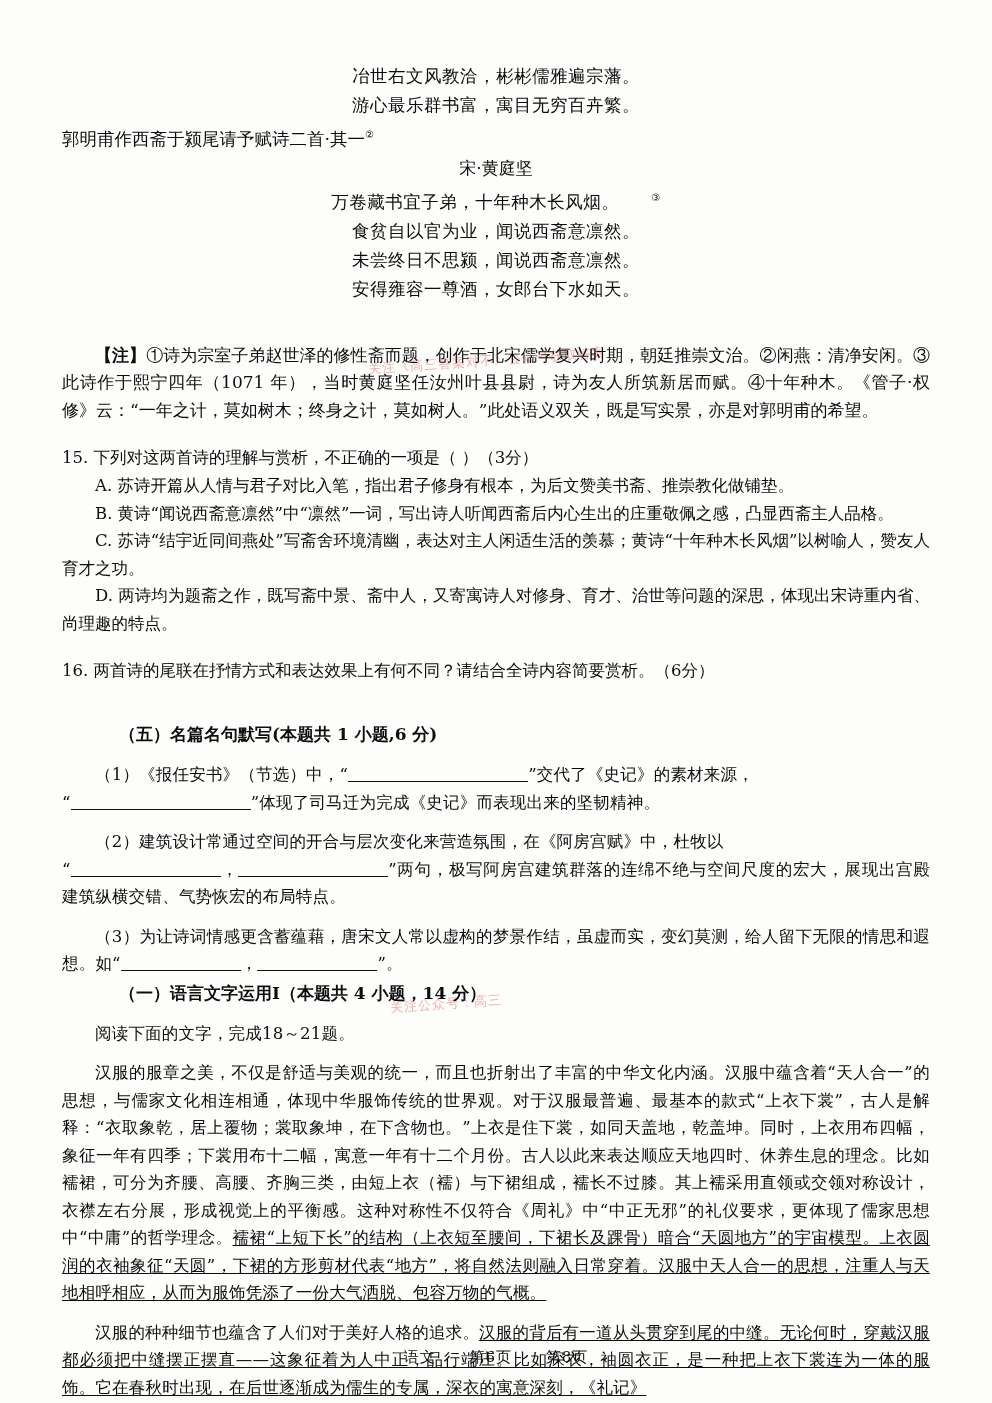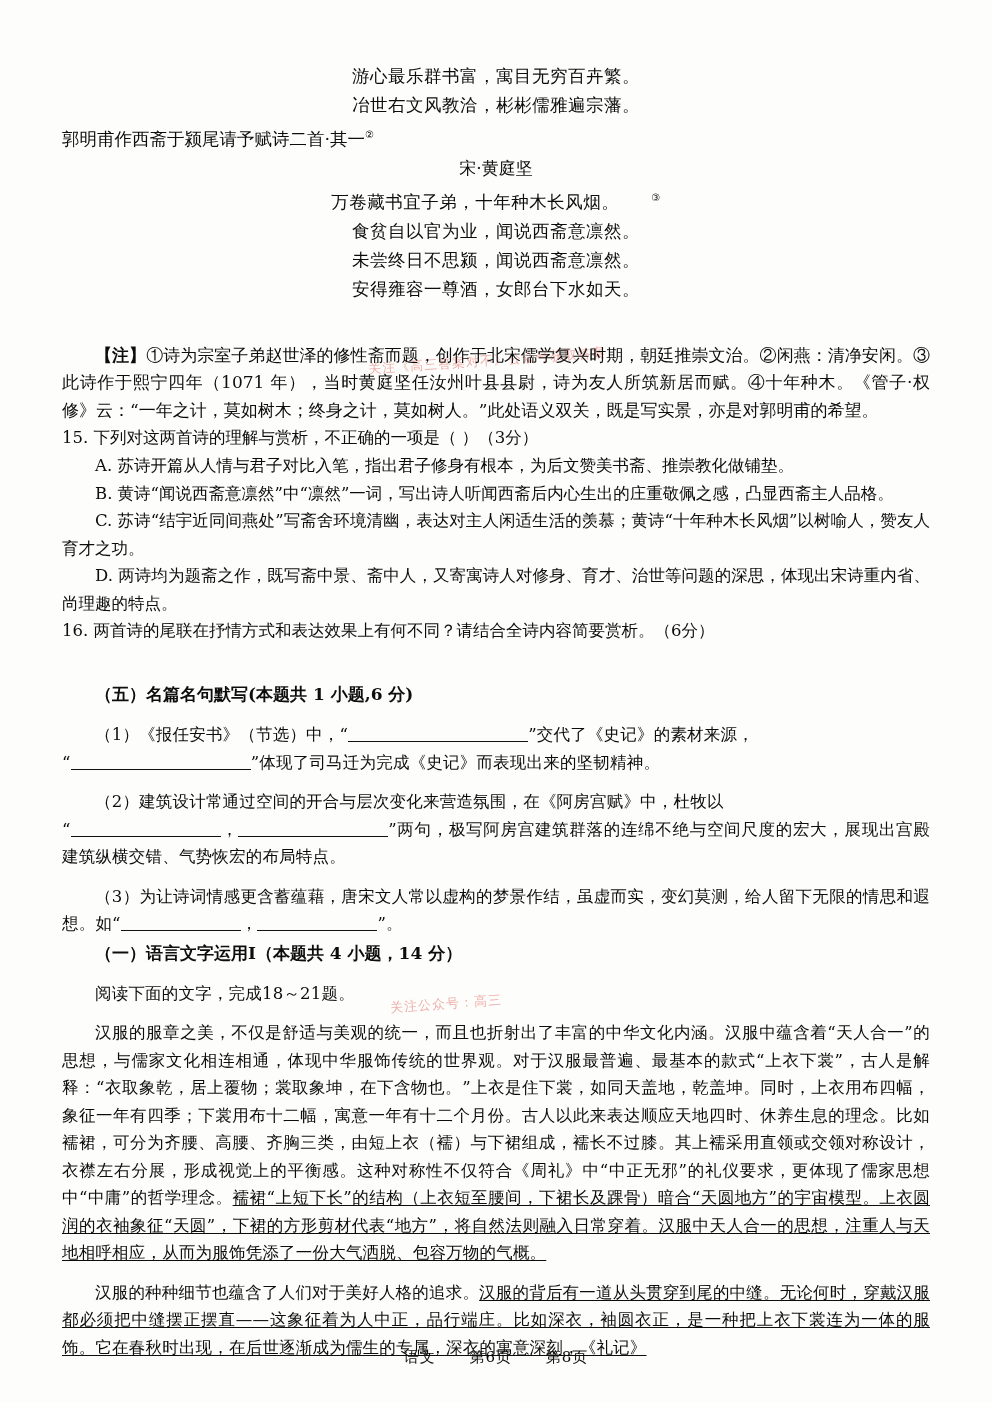--- a/index.html
+++ b/index.html
@@ -55,33 +55,34 @@
   .indent2 { text-indent: 33px; }
   .note {
     font-size: 17px;
     line-height: 27.5px;
     text-align: justify;
     margin-top: 38px;
   }
   .q-head {
     font-size: 16.5px;
     line-height: 28px;
-    margin-top: 0;
+    margin-top: 20px;
   }
   .opt {
     font-size: 16.5px;
     line-height: 27.5px;
     text-align: justify;
     text-indent: 33px;
   }
   .section-title {
     font-size: 17px;
     font-weight: bold;
     line-height: 30px;
     text-indent: 33px;
+    margin-left: 24px;
   }
   .blank-line {
     display: inline-block;
     border-bottom: 1px solid #111;
     height: 15px;
     vertical-align: -2px;
   }
   .b-long { width: 180px; }
   .b-mid  { width: 150px; }
   .b-short{ width: 120px; }
@@ -124,22 +125,22 @@
 </head>
 <body>
 
 <div class="page">
 
   <div class="wm wm1">关注《高三答案对不》公众号获取答案</div>
   <div class="wm wm2">关注公众号：高三</div>
 
   <div class="content">
 
+    <div class="poem-line">冶世右文风教洽，彬彬儒雅遍宗藩。</div>
     <div class="poem-line">游心最乐群书富，寓目无穷百卉繁。</div>
-    <div class="poem-line">冶世右文风教洽，彬彬儒雅遍宗藩。</div>
 
     <div class="poem-title">
       <span>郭明甫作西斋于颍尾请予赋诗二首·其一</span><sup class="mark">②</sup>
     </div>
     <div class="poem-author">宋·黄庭坚</div>
 
     <div class="poem-line">
       <span>万卷藏书宜子弟，十年种木长风烟。</span>
       <sup class="mark" style="margin-left:26px;">③</sup>
     </div>

